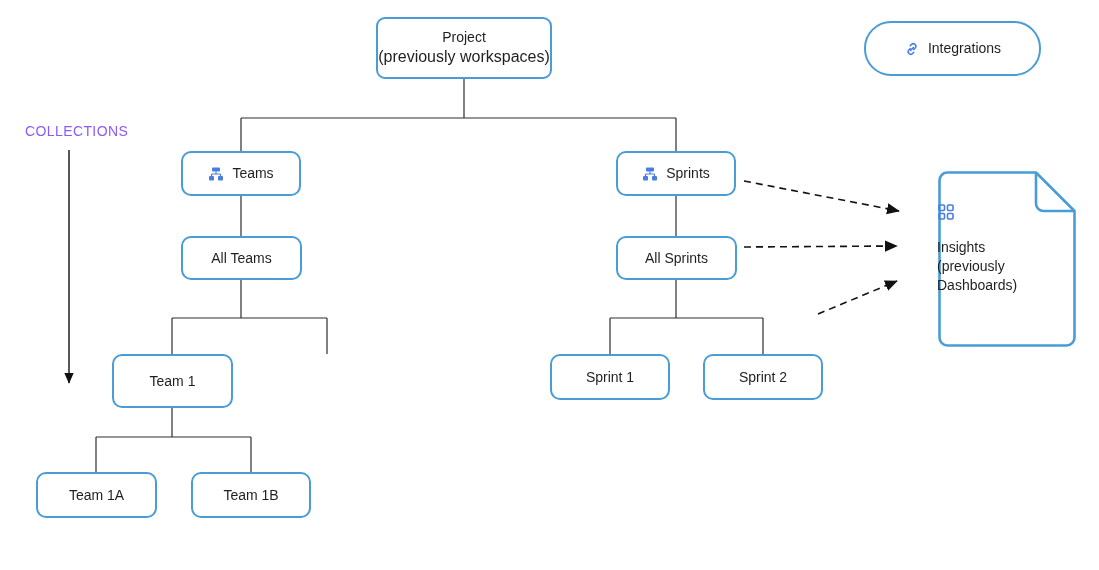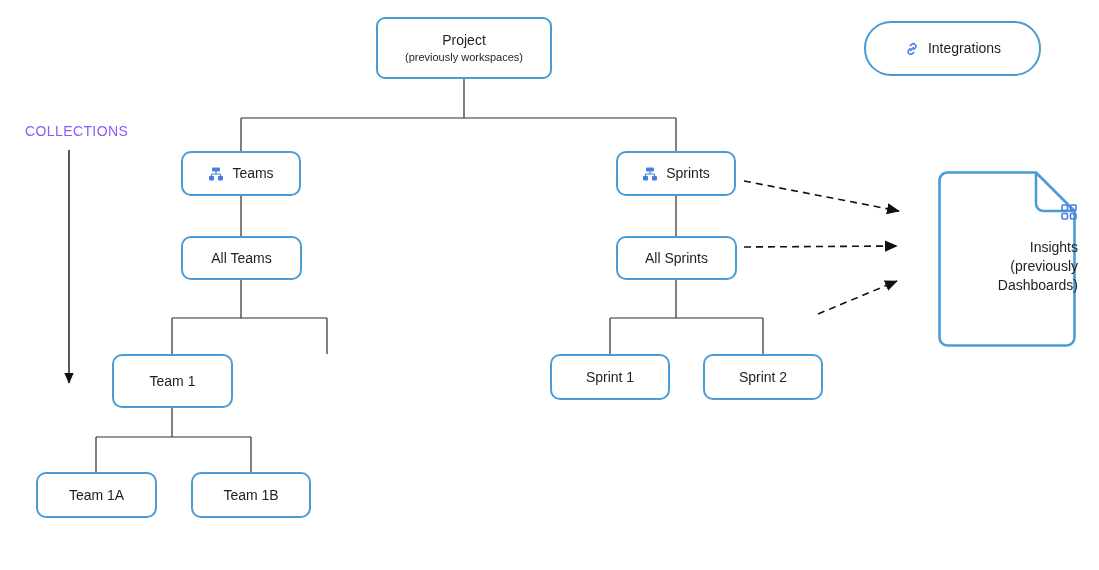--- a/index.html
+++ b/index.html
@@ -8,32 +8,32 @@
 
   .overlay { position: absolute; inset: 0; z-index: 1; pointer-events: none; }
 
   .node {
     position: absolute; z-index: 2;
     display: flex; align-items: center; justify-content: center; gap: 8px;
     background: #fff; border: 2px solid var(--blue, #4a9cd6); border-radius: 10px;
     color: var(--text, #1f1f1f); font-size: 14px; line-height: 1.3;
   }
   .node.col { flex-direction: column; gap: 1px; border-radius: 9px; align-items: center; }
-  .node .sub { font-size: 11px; }
+  .node .sub { font-size: 16px; }
   .node.pill { border-radius: 27px; }
   .nicon { display: flex; align-items: center; }
 
   .collections {
     position: absolute; left: 25px; top: 123px; z-index: 2;
     font-size: 14px; letter-spacing: .4px; color: #8b5cf6;
   }
 
   .doc {
     position: absolute; left: 937px; top: 170px; width: 141px; height: 179px; z-index: 2;
-    display: flex; flex-direction: column; align-items: flex-end; padding-top: 33px;
+    display: flex; flex-direction: column; align-items: flex-start; padding-top: 33px;
   }
   .doc .shape { position: absolute; inset: 0; }
   .doc .gicon { position: relative; margin-bottom: 13px; }
   .doc .dline { position: relative; font-size: 14px; line-height: 19px; color: var(--text, #1f1f1f); }
 
   .conn  { stroke: var(--line, #2e2e2e); stroke-width: 1.2; fill: none; }
   .dash  { stroke: #111; stroke-width: 1.6; fill: none; stroke-dasharray: 7 5; }
   .carrow{ stroke: #111; stroke-width: 1.4; fill: none; }
 
   .ic-f  { fill: var(--icon, #4a7de0); }

